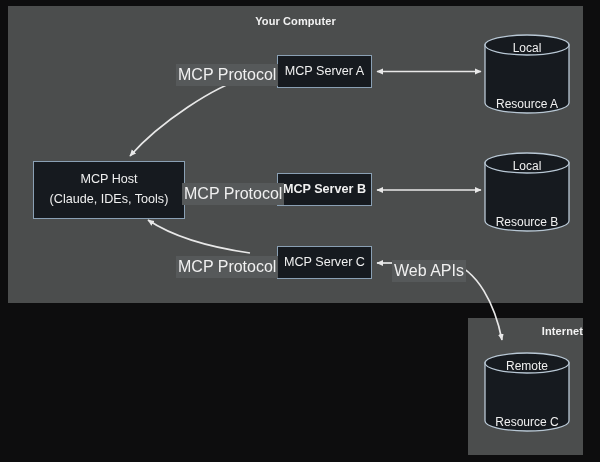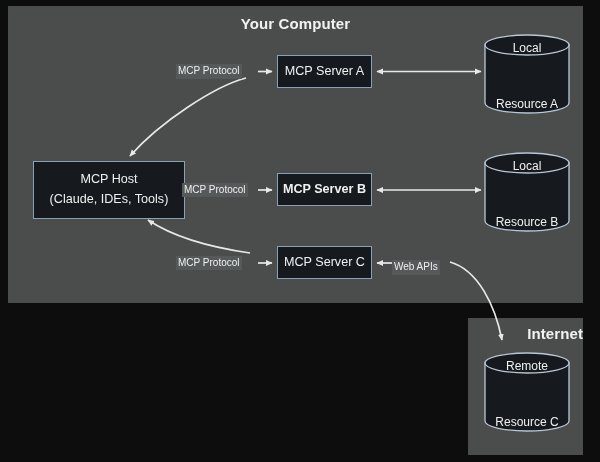--- a/index.html
+++ b/index.html
@@ -32,21 +32,21 @@
   }
   #panel-internet {
     left: 468px; top: 318px;
     width: 115px; height: 137px;
   }
   .panel-title {
     position: absolute;
     width: 100%;
     text-align: center;
     color: #f2f2f2;
-    font-size: 15px;
+    font-size: 11px;
     font-weight: bold;
     letter-spacing: 0.1px;
   }
   #panel-computer .panel-title { top: 9px; }
   #panel-internet .panel-title { top: 7px; text-align: right; }
 
   .node-box {
     position: absolute;
     background: #161a1f;
     border: 1.3px solid #8aa0b4;
@@ -80,21 +80,21 @@
     line-height: 1.6;
     pointer-events: none;
     padding-top: 5px;
     box-sizing: border-box;
   }
 
   .edge-label {
     position: absolute;
     background: #56595a;
     color: #f0f0f0;
-    font-size: 10px;
+    font-size: 16px;
     padding: 1px 2px;
     white-space: nowrap;
     line-height: 1.25;
   }
 
   #edges {
     position: absolute;
     left: 0; top: 0;
     width: 600px; height: 462px;
     pointer-events: none;

